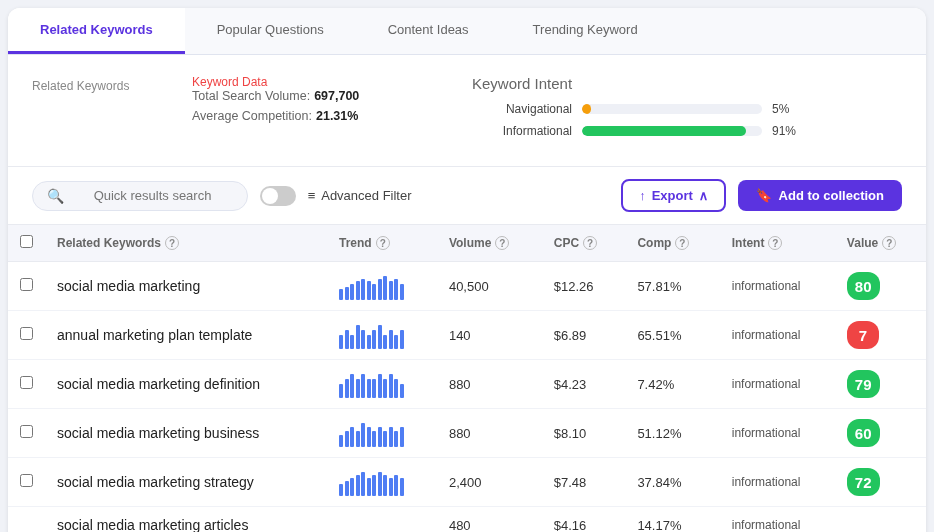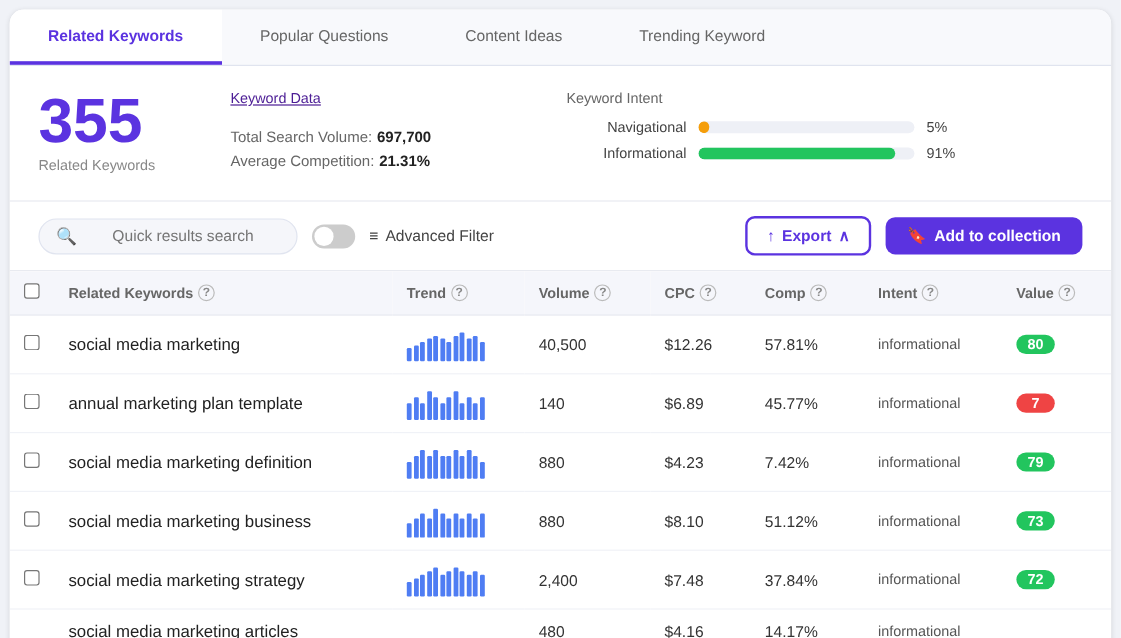--- a/index.html
+++ b/index.html
@@ -59,38 +59,37 @@
     .big-number .label {
       font-size: 12px;
       color: #888;
       margin-top: 4px;
     }
     .keyword-data {
       min-width: 240px;
     }
     .keyword-data .section-title {
       font-size: 12px;
-      color: #4c1d95;
-      margin-bottom: 18px;
+      color: #ef4444;
+      margin-bottom: 0;
       font-weight: 500;
-      text-decoration: underline;
     }
     .kd-row {
       display: flex;
       gap: 4px;
       margin-bottom: 6px;
       font-size: 12.5px;
     }
     .kd-row .kd-label { color: #666; }
     .kd-row .kd-value { font-weight: 700; color: #222; }
     .keyword-intent {
       flex: 1;
     }
     .keyword-intent .section-title {
-      font-size: 12px;
+      font-size: 15px;
       color: #666;
       margin-bottom: 10px;
       font-weight: 500;
     }
     .intent-row {
       display: flex;
       align-items: center;
       gap: 10px;
       margin-bottom: 8px;
     }
@@ -260,23 +259,23 @@
     .trend-bar {
       width: 4px;
       border-radius: 1px;
       background: #4f7df3;
     }
     .badge {
       display: inline-flex;
       align-items: center;
       justify-content: center;
       min-width: 32px;
-      height: 16px;
+      height: 28px;
       border-radius: 12px;
-      font-size: 12px;
+      font-size: 15px;
       font-weight: 700;
       color: #fff;
       padding: 0 8px;
     }
     .badge-green { background: #22c55e; }
     .badge-red { background: #ef4444; }
     .intent-text { color: #555; font-size: 12px; }
   </style>
 </head>
 <body>
@@ -285,21 +284,20 @@
 
   <div class="tabs">
     <div class="tab active">Related Keywords</div>
     <div class="tab">Popular Questions</div>
     <div class="tab">Content Ideas</div>
     <div class="tab">Trending Keyword</div>
   </div>
 
   <div class="stats-row">
     <div class="big-number">
-      <span class="number">355</span>
       <span class="label">Related Keywords</span>
     </div>
     <div class="keyword-data">
       <div class="section-title">Keyword Data</div>
       <div class="kd-row">
         <span class="kd-label">Total Search Volume:</span>
         <span class="kd-value">697,700</span>
       </div>
       <div class="kd-row">
         <span class="kd-label">Average Competition:</span>
@@ -442,21 +440,21 @@
                 <div class="trend-bar" style="height: 19px;"></div>
                 <div class="trend-bar" style="height: 24px;"></div>
                 <div class="trend-bar" style="height: 14px;"></div>
                 <div class="trend-bar" style="height: 19px;"></div>
                 <div class="trend-bar" style="height: 14px;"></div>
                 <div class="trend-bar" style="height: 19px;"></div>
               </div>
             </td>
             <td>140</td>
             <td>$6.89</td>
-            <td>45.77%</td>
+            <td>65.51%</td>
             <td class="intent-text">informational</td>
             <td><span class="badge badge-red">7</span></td>
           </tr>
           <tr>
             <td class="checkbox-cell"><input type="checkbox" style=""></td>
             <td class="keyword-cell">social media marketing definition</td>
             <td>
               <div class="trend-bars">
                 <div class="trend-bar" style="height: 14px;"></div>
                 <div class="trend-bar" style="height: 19px;"></div>
@@ -494,21 +492,21 @@
                 <div class="trend-bar" style="height: 16px;"></div>
                 <div class="trend-bar" style="height: 20px;"></div>
                 <div class="trend-bar" style="height: 16px;"></div>
                 <div class="trend-bar" style="height: 20px;"></div>
               </div>
             </td>
             <td>880</td>
             <td>$8.10</td>
             <td>51.12%</td>
             <td class="intent-text">informational</td>
-            <td><span class="badge badge-green">73</span></td>
+            <td><span class="badge badge-green">60</span></td>
           </tr>
           <tr>
             <td class="checkbox-cell"><input type="checkbox" style=""></td>
             <td class="keyword-cell">social media marketing strategy</td>
             <td>
               <div class="trend-bars">
                 <div class="trend-bar" style="height: 12px;"></div>
                 <div class="trend-bar" style="height: 15px;"></div>
                 <div class="trend-bar" style="height: 18px;"></div>
                 <div class="trend-bar" style="height: 21px;"></div>

